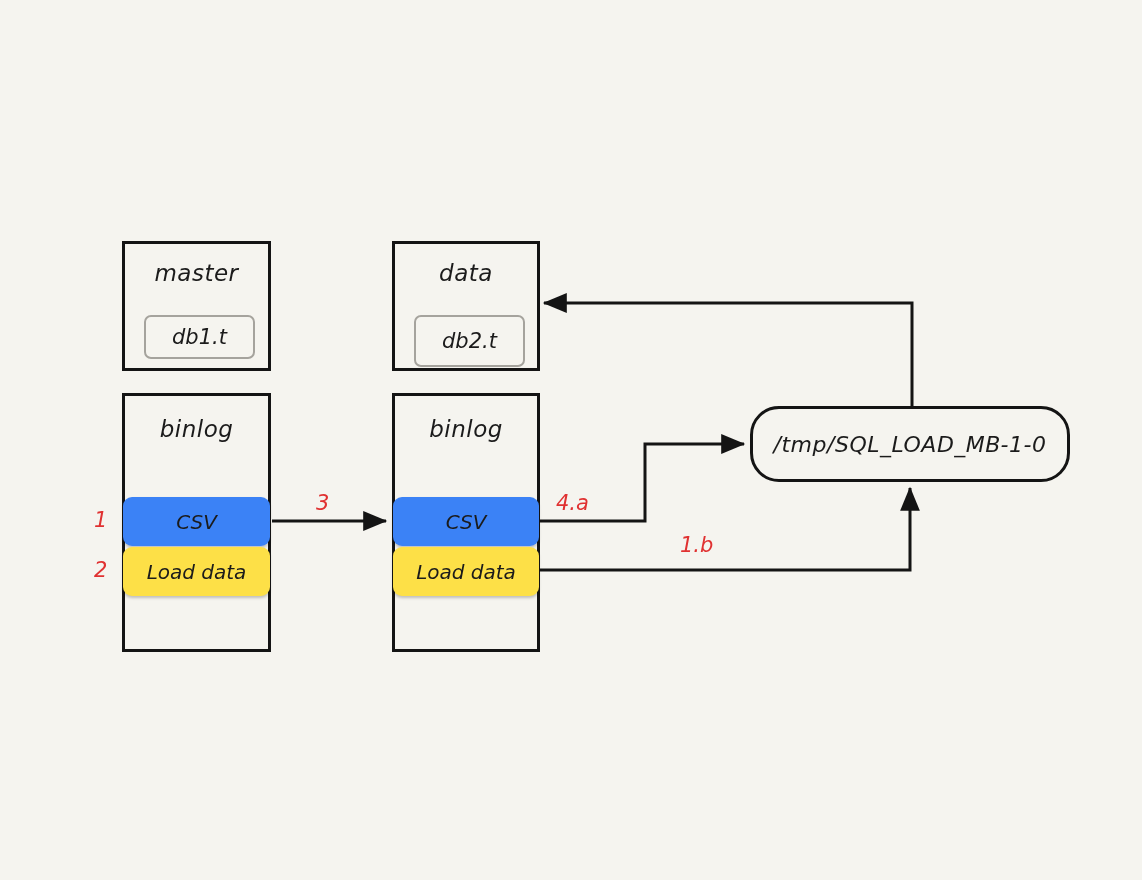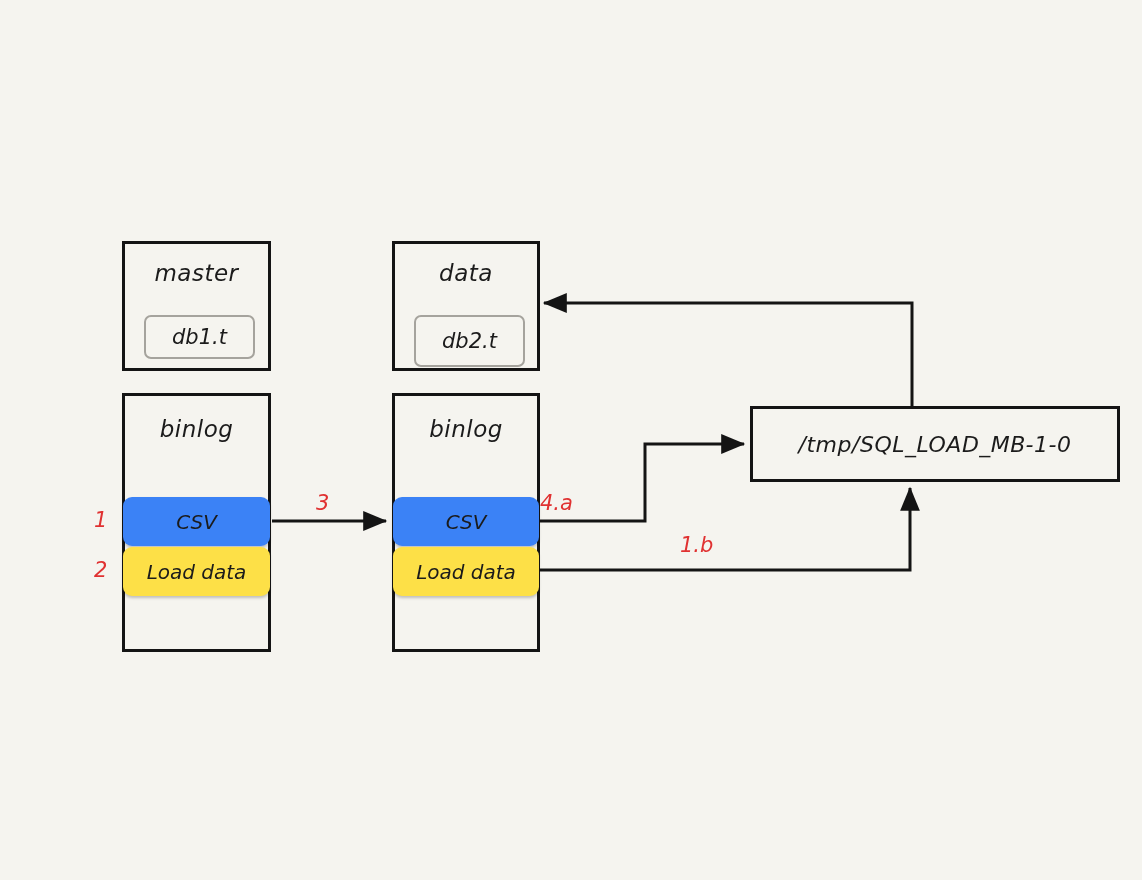--- a/index.html
+++ b/index.html
@@ -137,21 +137,21 @@
   </div>
   <div class="row-chip chip-csv" style="left:123px; top:497px; width:147px; height:49px;">CSV</div>
   <div class="row-chip chip-load" style="left:123px; top:547px; width:147px; height:49px;">Load data</div>
 
   <div class="node-box" style="left:392px; top:393px; width:148px; height:259px;">
     <div class="node-title" style="top:20px;">binlog</div>
   </div>
   <div class="row-chip chip-csv" style="left:393px; top:497px; width:146px; height:49px;">CSV</div>
   <div class="row-chip chip-load" style="left:393px; top:547px; width:146px; height:49px;">Load data</div>
 
-  <div class="path-box" style="left:750px; top:406px; width:370px; height:76px;">/tmp/SQL_LOAD_MB-1-0</div>
+  <div class="path-box" style="left:750px; top:406px; width:320px; height:76px;border-radius:29px;">/tmp/SQL_LOAD_MB-1-0</div>
 
   <div class="step-label" style="left:94px; top:508px;">1</div>
   <div class="step-label" style="left:94px; top:558px;">2</div>
   <div class="edge-label" style="left:316px; top:491px;">3</div>
-  <div class="edge-label" style="left:540px; top:491px;">4.a</div>
+  <div class="edge-label" style="left:556px; top:491px;">4.a</div>
   <div class="edge-label" style="left:680px; top:533px;">1.b</div>
 
 </div>
 
 </body></html>

